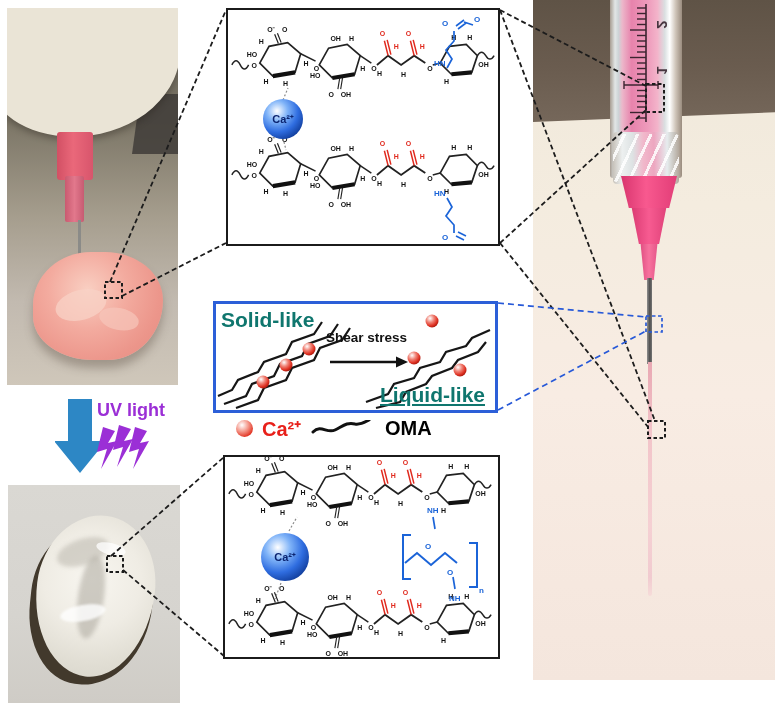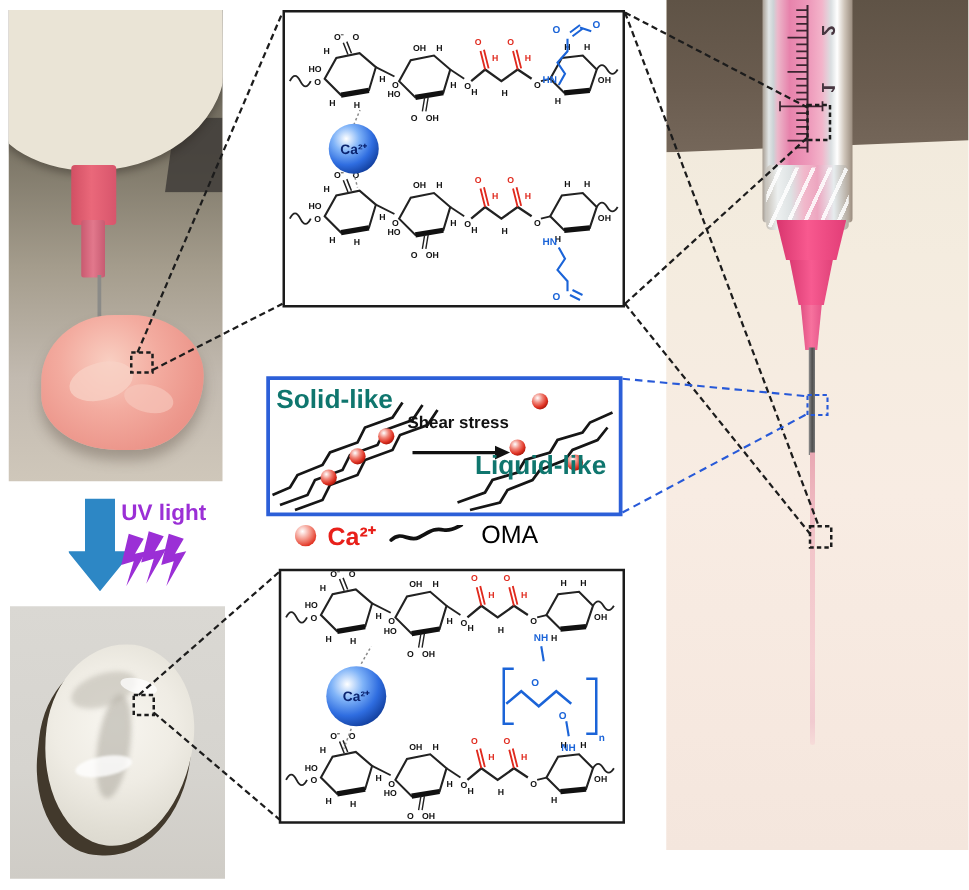--- a/index.html
+++ b/index.html
@@ -68,29 +68,29 @@
   .scheme-box{position:absolute;background:#ffffff;}
   #box-ca{left:226px;top:8px;width:274px;height:238px;border:2px solid #1b1b1b;}
   #box-rheo{left:213px;top:301px;width:285px;height:112px;border:3px solid #2c5fd8;}
   #box-dual{left:223px;top:455px;width:277px;height:204px;border:2px solid #1b1b1b;}
   .caption{position:absolute;text-align:center;font-weight:bold;font-size:20px;color:#000;letter-spacing:.2px;}
   #cap-ca{left:226px;top:251px;width:274px;}
   #cap-dual{left:223px;top:668px;width:277px;}
 
   .rheo-label{position:absolute;font-weight:bold;font-size:21px;color:#0f766e;}
   #lbl-solid{left:221px;top:308px;}
-  #lbl-liquid{left:380px;top:361px;}
+  #lbl-liquid{left:380px;top:383px;text-decoration:underline;}
   #lbl-shear{position:absolute;left:326px;top:330px;font-weight:bold;font-size:13.5px;color:#111;}
 
   
   #legend{position:absolute;left:236px;top:415px;height:26px;display:flex;align-items:center;gap:9px;}
   .red-ball{width:17px;height:17px;border-radius:50%;
     background:radial-gradient(circle at 35% 30%,#ffffff 0%,#f4978a 40%,#e23423 75%,#a81407 100%);}
   .legend-ca{font-weight:bold;font-size:20px;color:#e8201a;}
-  .legend-oma{font-weight:normal;font-size:20px;color:#000;margin-left:4px;}
+  .legend-oma{font-weight:bold;font-size:20px;color:#000;margin-left:4px;}
 
   
   #uv-label{position:absolute;left:97px;top:400px;font-weight:bold;font-size:18px;color:#9b2fd6;}
 
   svg text{font-family:"Liberation Sans",sans-serif;}
   .atom{font-size:7.5px;font-weight:bold;fill:#111;}
   .atom-red{font-size:7.5px;font-weight:bold;fill:#e02a1e;}
   .atom-blue{font-size:8px;font-weight:bold;fill:#1b64d8;}
   .ca-text{font-size:11px;font-weight:bold;fill:#0b2470;}
 </style>

